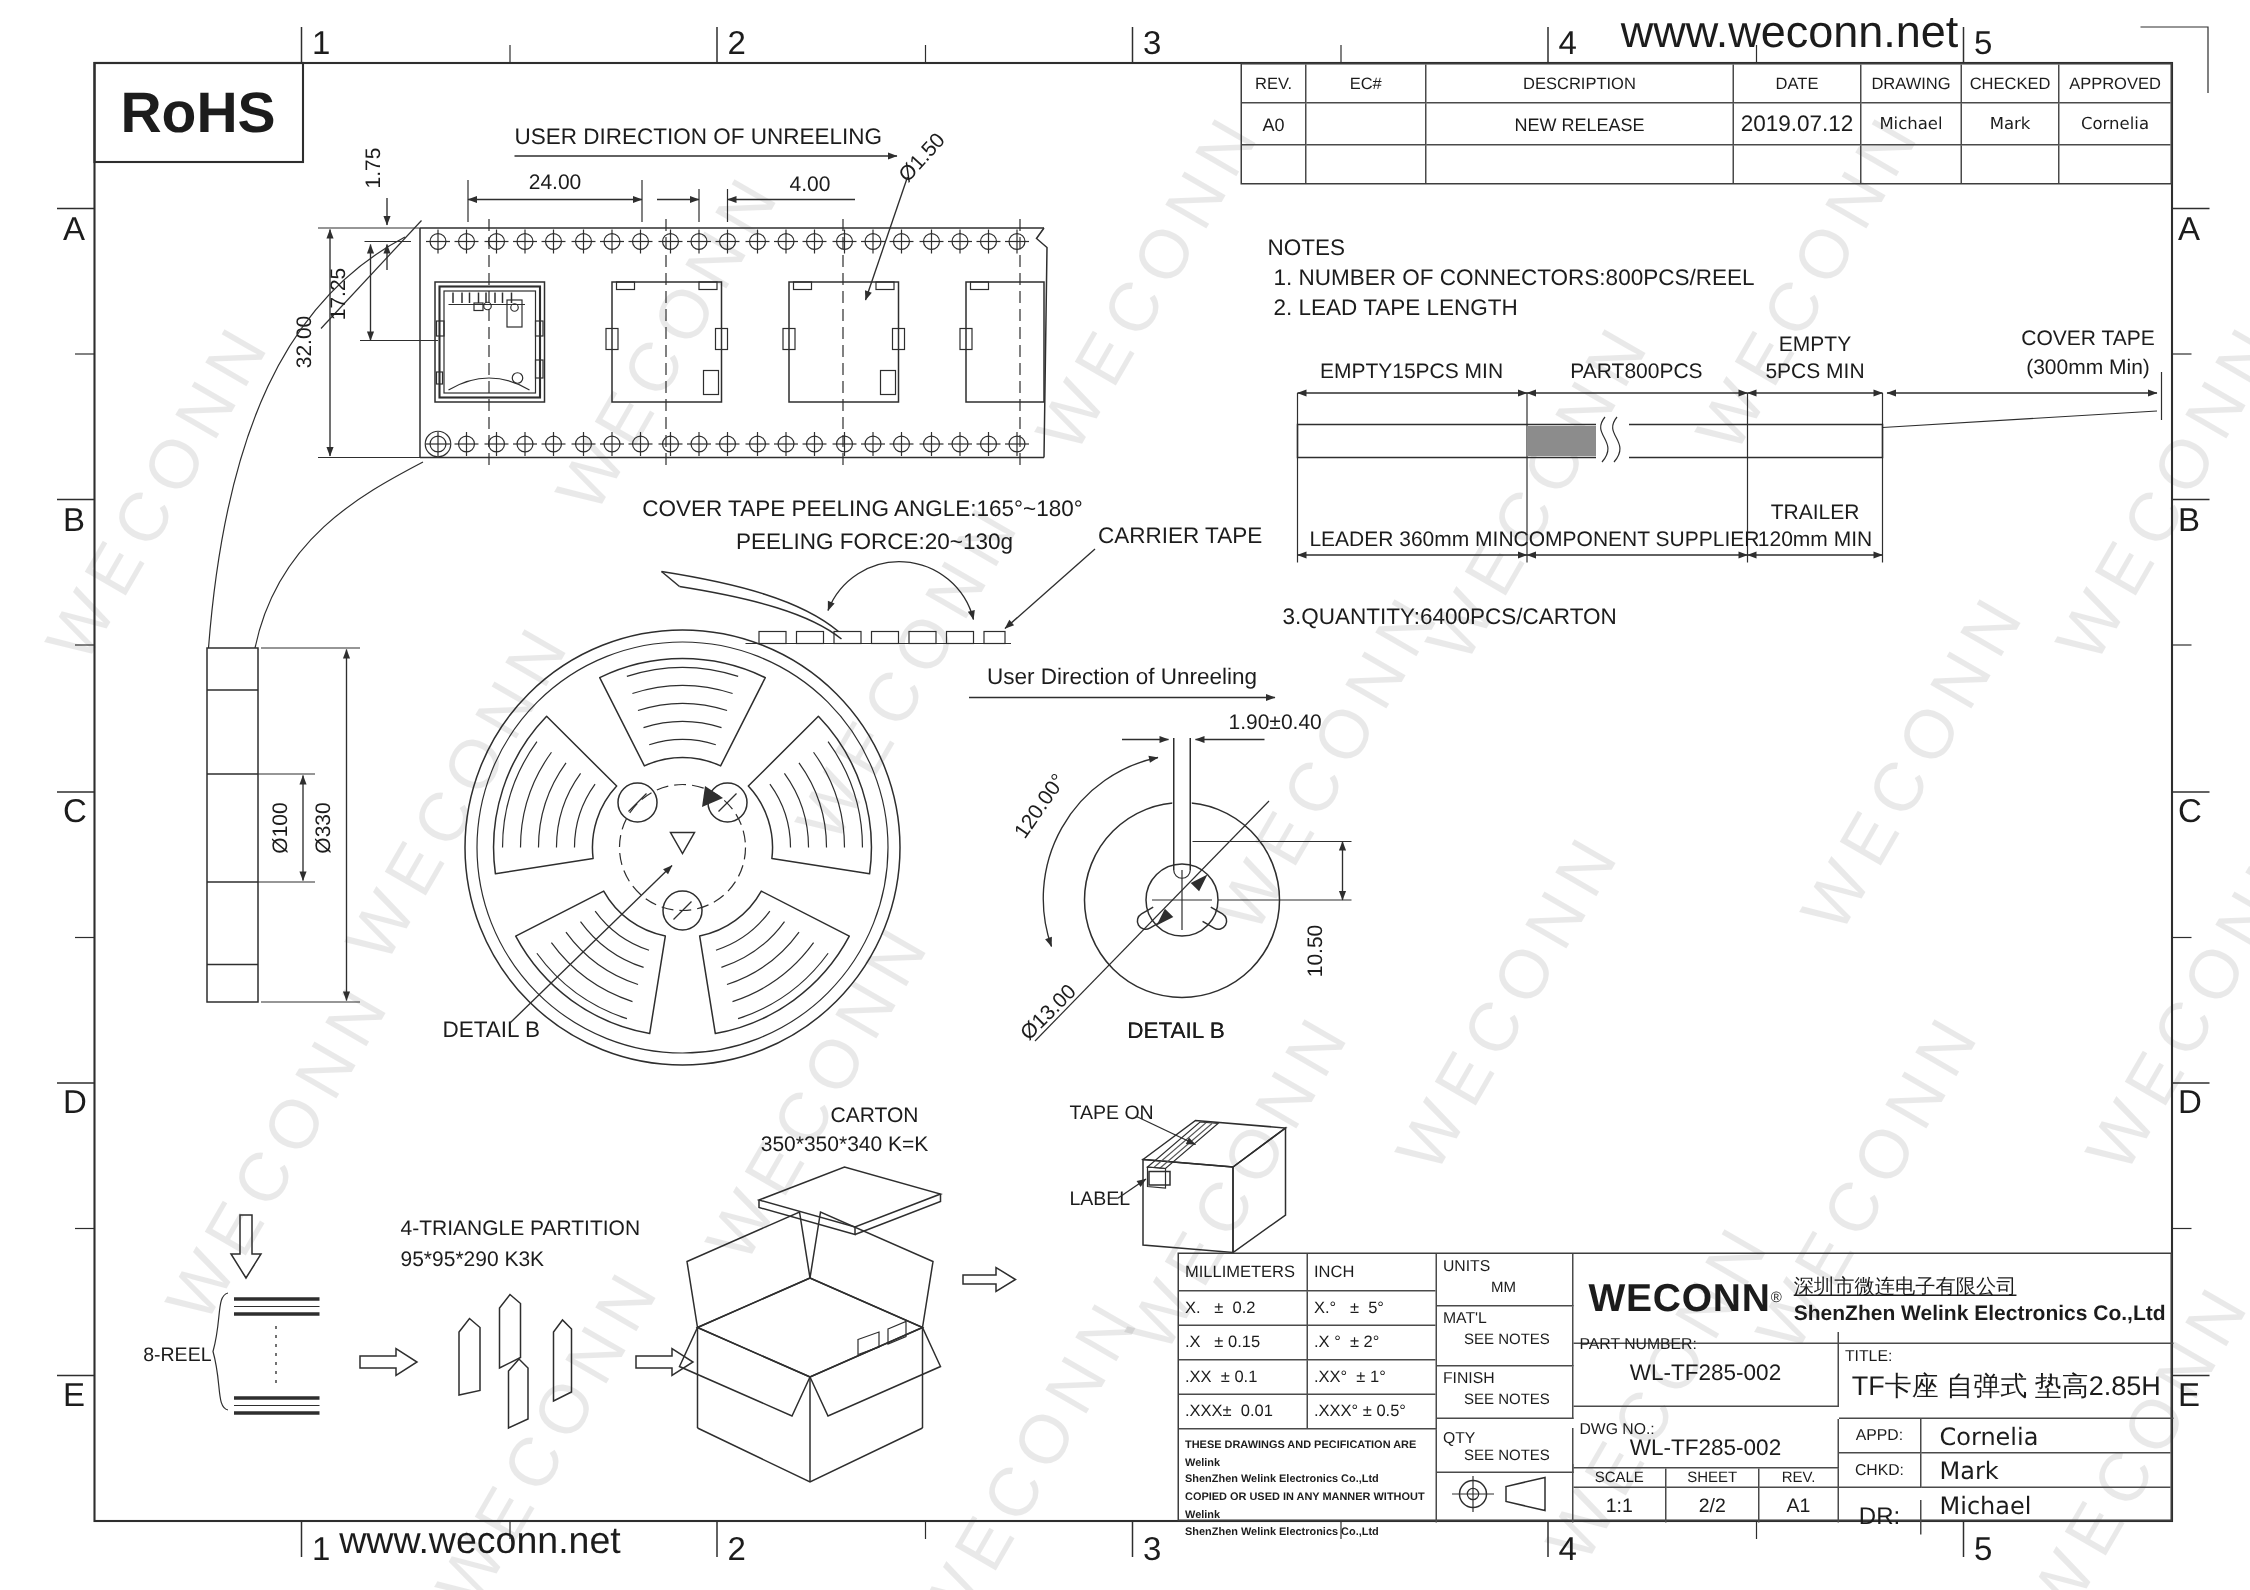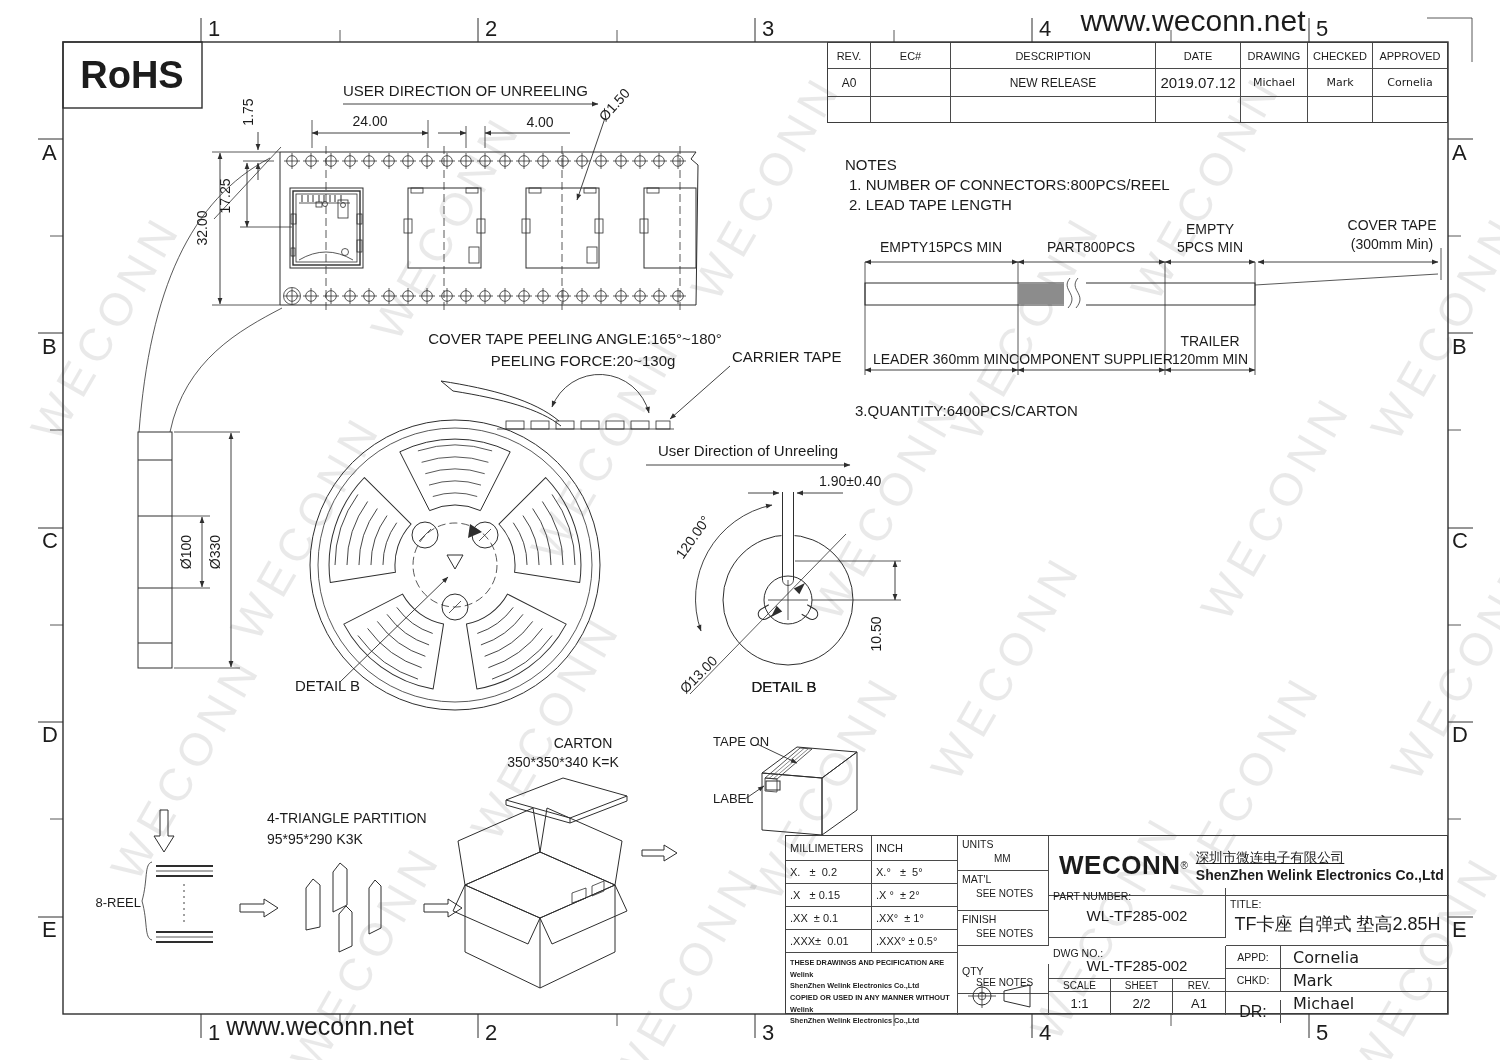--- a/index.html
+++ b/index.html
@@ -546,21 +546,21 @@
       <div class="val" style="margin-left:36px">MM</div>
     </div>
     <div class="bx br bb" style="left:172px;top:35px;width:91px;height:40px">
       <div class="lbl">MAT'L</div>
       <div class="val">SEE NOTES</div>
     </div>
     <div class="bx br bb" style="left:172px;top:75px;width:91px;height:35px">
       <div class="lbl">FINISH</div>
       <div class="val">SEE NOTES</div>
     </div>
-    <div class="bx br bb" style="left:172px;top:128px;width:91px;height:30px">
+    <div class="bx br bb" style="left:172px;top:116px;width:91px;height:30px">
       <div class="lbl" style="padding-top:1px">QTY</div>
       <div class="val" style="margin-top:0">SEE NOTES</div>
     </div>
     <div class="bx br" style="left:172px;top:140px;width:91px;height:39px">
       <svg width="91" height="39" viewBox="0 0 91 39">
         <circle cx="24" cy="20" r="9" class="s"></circle>
           <circle cx="24" cy="20" r="3.8" class="sf"></circle>
         <line x1="10" y1="20" x2="38" y2="20" class="sf"></line>
           <line x1="24" y1="8" x2="24" y2="32" class="sf"></line>
         <polygon points="46,15 46,25 72,31 72,9" class="s"></polygon>

